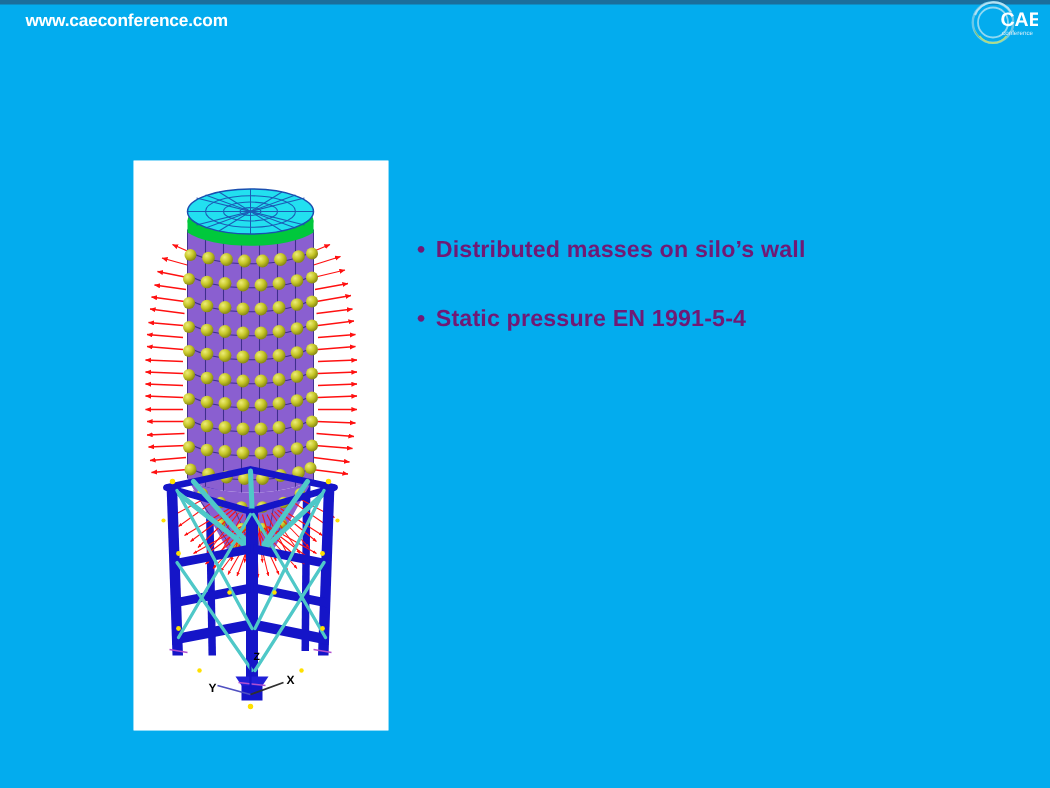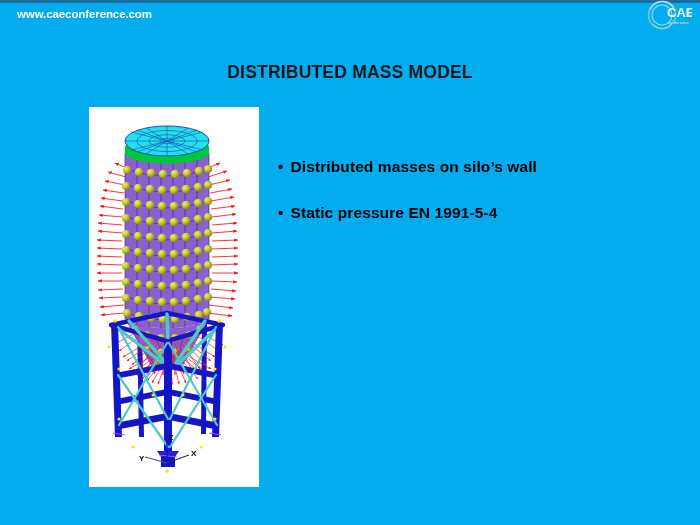--- a/index.html
+++ b/index.html
@@ -51,21 +51,21 @@
   }
   
   #bullets {
     position: absolute;
     left: 278px; top: 158px;
     width: 400px;
   }
   .bullet {
     font-size: 15.5px;
     font-weight: bold;
-    color: #000000;
+    color: #701a75;
     margin-bottom: 28px;
     white-space: nowrap;
     letter-spacing: 0.1px;
   }
   .bullet .dot {
     display: inline-block;
     margin-right: 7px;
   }
   
   #fea-panel {
@@ -93,21 +93,20 @@
         <path d="M10 10 A13.5 13.5 0 0 1 34 8" fill="none" stroke="#C8E8F6" stroke-width="1.4" opacity="0.8"></path>
         <path d="M13 24 A11 11 0 0 0 31 24" fill="none" stroke="#B9E07A" stroke-width="1.2" opacity="0.85"></path>
       </g>
       <text x="27" y="17" font-family="Liberation Sans, sans-serif" font-size="13" font-weight="bold" fill="#FFFFFF">CAE</text>
       <text x="28" y="23.5" font-family="Liberation Sans, sans-serif" font-size="4.2" fill="#DCEFF8">conference</text>
     </svg>
   </div>
 
   <div id="header-url">www.caeconference.com</div>
 
-  <div id="title">DISTRIBUTED MASS MODEL</div>
 
   <div id="bullets">
     <div class="bullet">
       <span class="dot">•</span><span>Distributed masses on silo’s wall</span>
     </div>
     <div class="bullet">
       <span class="dot">•</span><span>Static pressure EN 1991-5-4</span>
     </div>
   </div>
 

